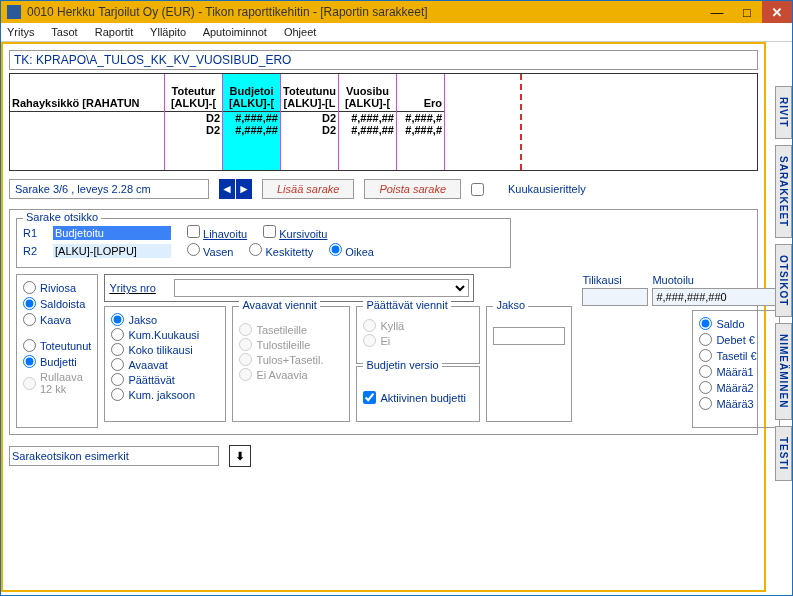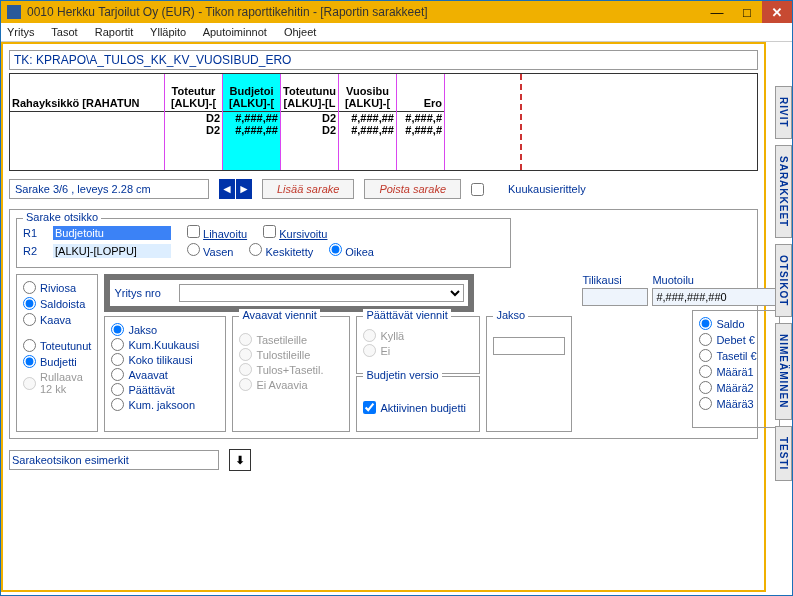--- a/index.html
+++ b/index.html
@@ -40,21 +40,21 @@
 .r-input.sel { background: #3b82f6; color: #fff; }
 .inline-opts { display: flex; gap: 16px; margin-left: 10px; }
 .opt-label { color: #003399; text-decoration: underline; }
 .opt-label-plain { color: #003399; }
 .radio-col { border: 1px solid #999; padding: 6px; position: relative; width: 230px; }
 .radio-item { display: flex; align-items: center; gap: 4px; color: #003399; margin-bottom: 3px; }
 .radio-item.disabled { color: #999; }
 .row2 { display: flex; gap: 6px; margin-top: 6px; }
 .left-col { width: 116px; border: 1px solid #999; padding: 6px; }
 .mid-area { flex: 1; display: flex; flex-direction: column; gap: 4px; }
-.yritys-row { display: flex; align-items: center; gap: 18px; border: 6px solid #737373; padding: 4px; }
+.yritys-row { display: flex; align-items: center; gap: 18px; border: 1px solid #737373; padding: 4px; text-decoration: underline; }
 .yritys-lbl { color: #003399; }
 .yritys-select { flex: 1; border: 1px solid #999; height: 18px; background: #fff; }
 .lower-panels { display: flex; gap: 6px; }
 .sub-panel { border: 1px solid #999; padding: 6px 6px 4px; position: relative; flex-shrink: 0; }
 .sub-panel .panel-title { color: #003399; }
 .radio-sub { display: flex; align-items: center; gap: 4px; margin-bottom: 2px; }
 .radio-sub.disabled { color: #999; }
 .radio-sub.enabled { color: #003399; }
 .input-box { border: 1px solid #999; height: 18px; width: 100%; margin-top: 14px; background: #fff; }
 .tilik-muot { display: flex; gap: 4px; margin-left: 4px; }

